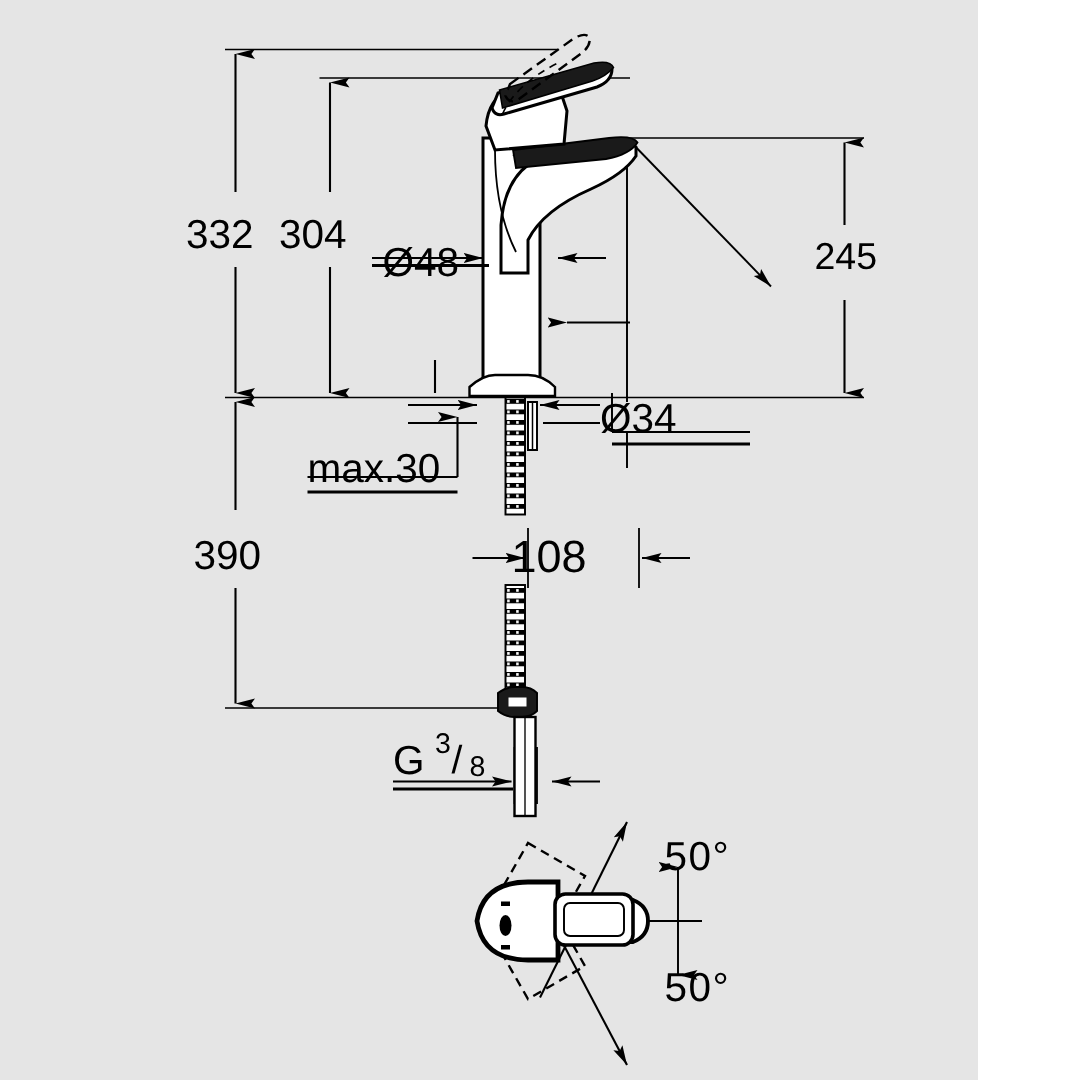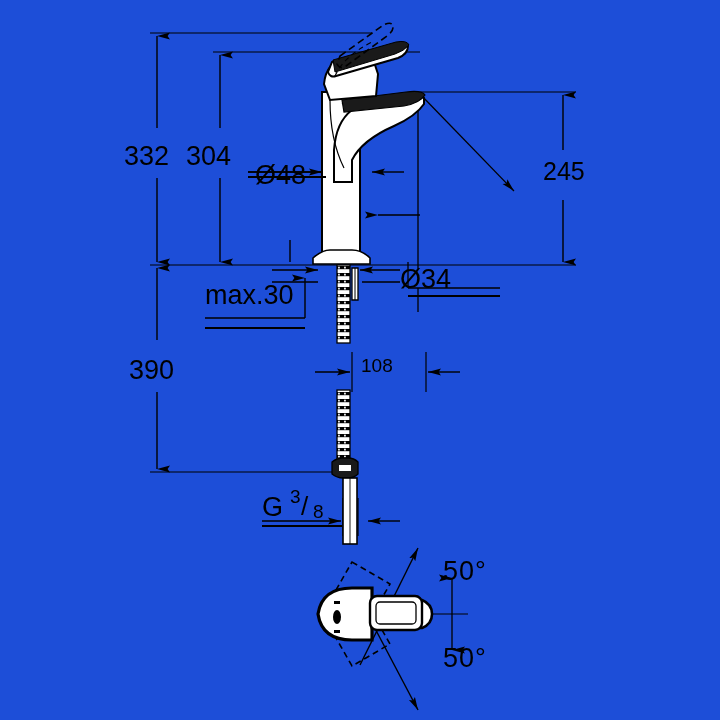--- a/index.html
+++ b/index.html
@@ -8,23 +8,23 @@
     background: #ffffff;
   }
   body {
     width: 720px;
     height: 720px;
     overflow: hidden;
     font-family: "Liberation Sans", sans-serif;
   }
   #drawing-root {
     position: relative;
-    width: 720px;
+    width: 652px;
     height: 720px;
-    background: #1d4ed8;
+    background: #e5e5e5;
   }
   svg.dwg {
     position: absolute;
     top: 0;
     left: 0;
     width: 720px;
     height: 720px;
   }
   .lbl {
     position: absolute;
@@ -204,27 +204,27 @@
 
   <div class="lbl dim" style="left:124px; top:141px; font-size:27px;">332</div>
 
   <div class="lbl dim" style="left:186px; top:141px; font-size:27px;text-align:center;">304</div>
 
   <div class="lbl dim" style="left:255px; top:141px; font-size:27px;margin-top:19px;">Ø48</div>
 
   <div class="lbl dim" style="left:543px; top:157px; font-size:25px;">245</div>
 
 
-  <div class="lbl dim" style="left:205px; top:280px; font-size:27px;">max.30</div>
+  <div class="lbl dim" style="left:205px; top:297px; font-size:27px;">max.30</div>
 
   <div class="lbl dim" style="left:400px; top:264px; font-size:27px;">Ø34</div>
 
   <div class="lbl dim" style="left:129px; top:355px; font-size:27px;">390</div>
 
-  <div class="lbl dim" style="left:361px; top:355px; font-size:19px;">108</div>
+  <div class="lbl dim" style="left:341px; top:355px; font-size:30px;">108</div>
 
   <div class="lbl" style="left:262px; top:492px; font-size:27px; display:flex; align-items:flex-start;">
     <span>G</span>
     <span style="display:inline-block; margin-left:5px; position:relative; width:38px; height:32px;">
       <span style="position:absolute; left:2px; top:-6px; font-size:19px;">3</span>
       <span style="position:absolute; left:13px; top:-1px; font-size:26px;">/</span>
       <span style="position:absolute; left:25px; top:9px; font-size:19px;">8</span>
     </span>
   </div>
 

